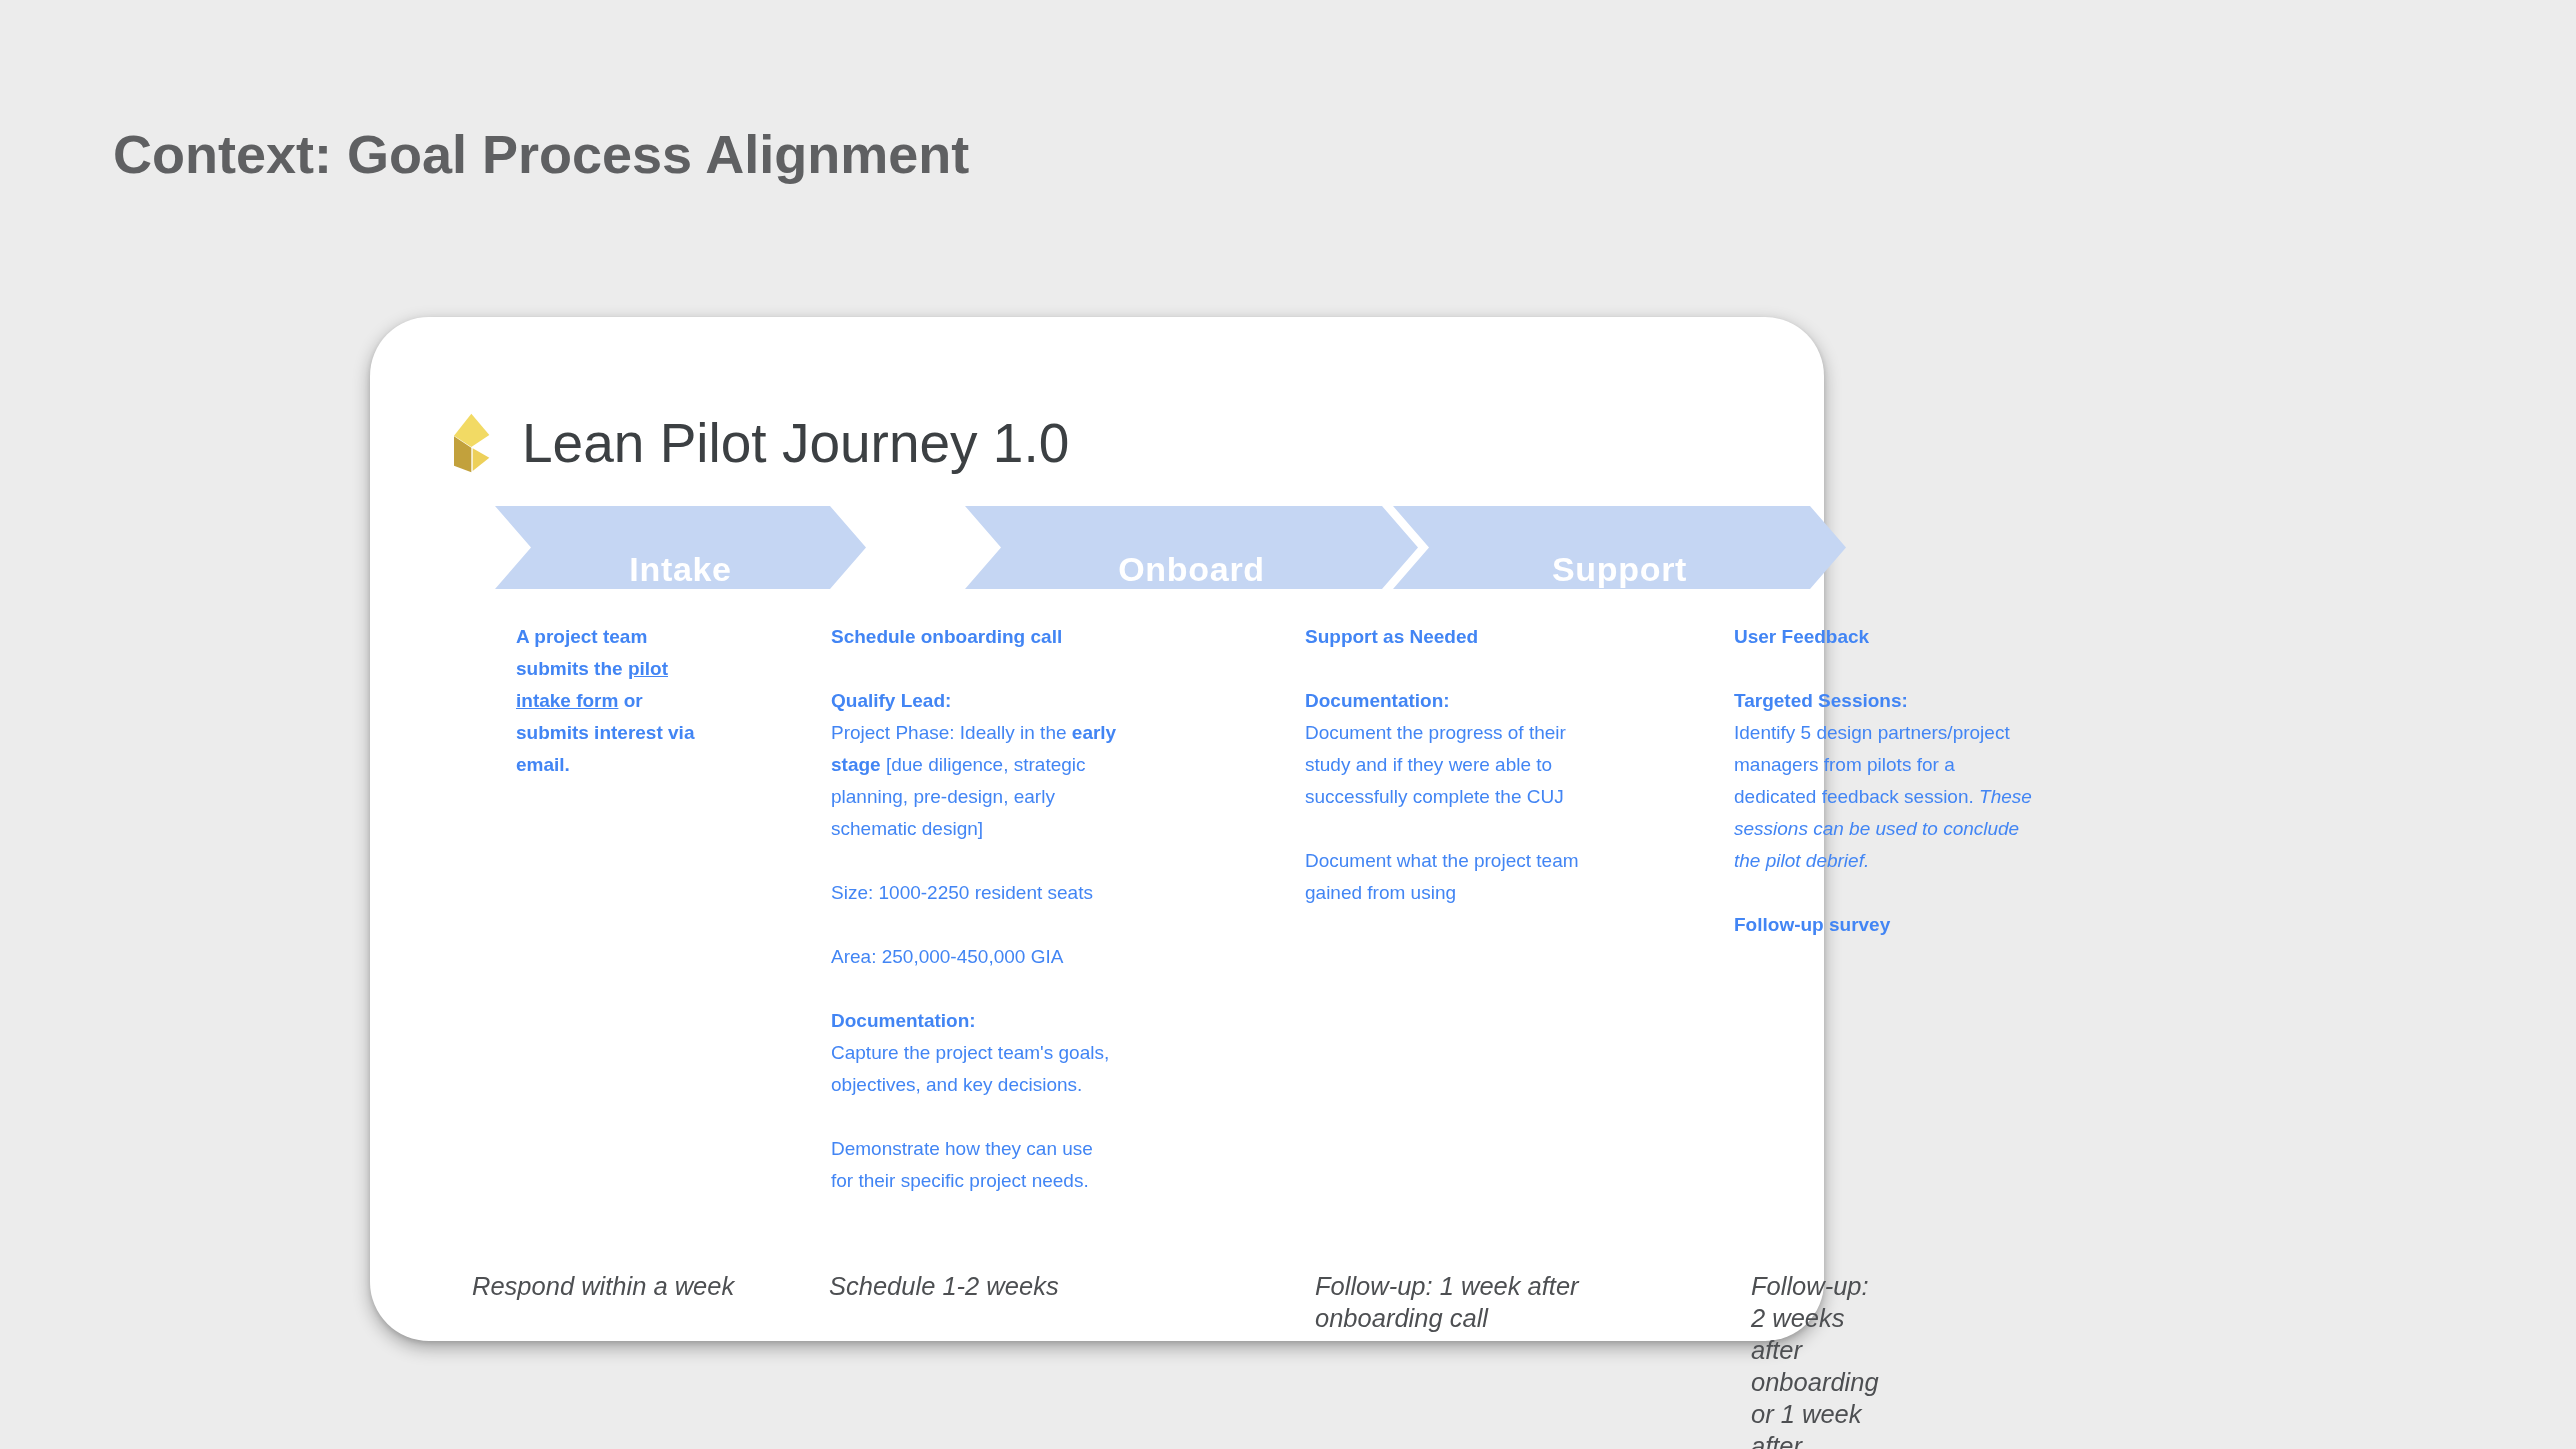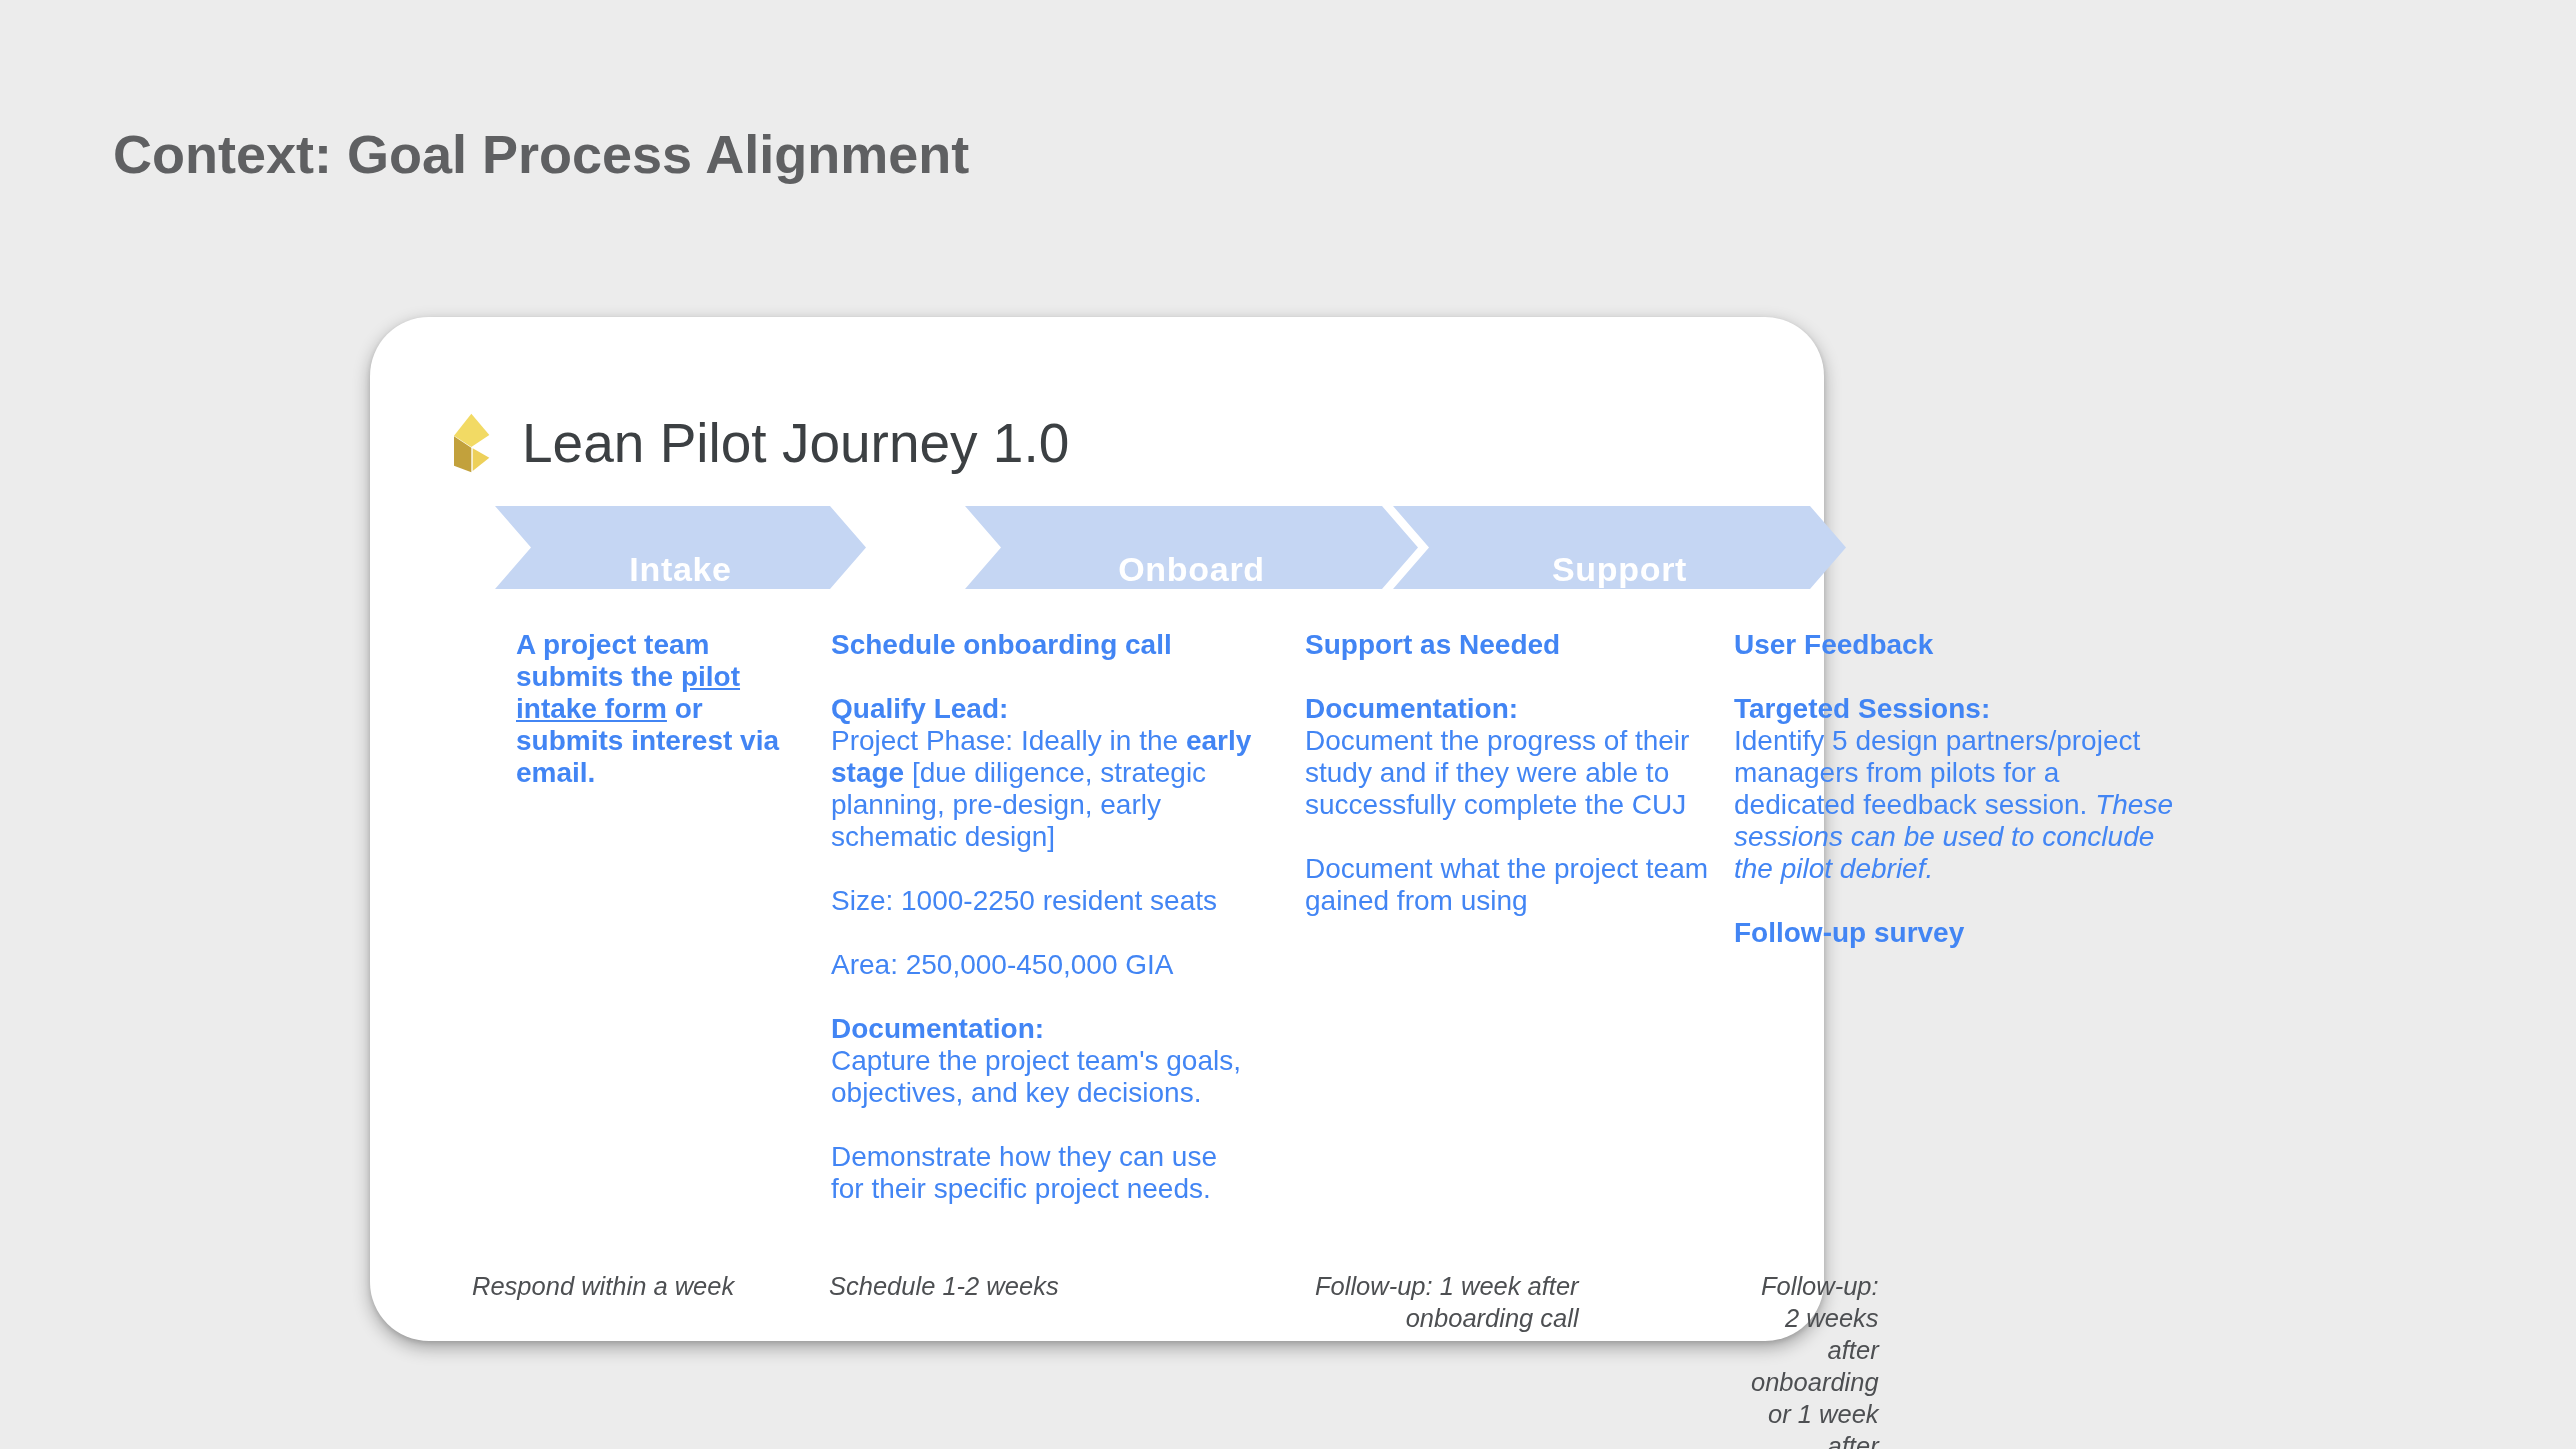--- a/index.html
+++ b/index.html
@@ -29,35 +29,35 @@
     position:absolute;top:0;height:83px;background:#c5d6f3;
     display:flex;align-items:flex-end;justify-content:center;
     clip-path:polygon(0 0, calc(100% - 36px) 0, 100% 50%, calc(100% - 36px) 100%, 0 100%, 36px 50%);
     color:#ffffff;font-weight:bold;font-size:34px;letter-spacing:0.7px;
   }
   .c1{left:0;width:371px}
   .c2{left:470px;width:453px}
   .c3{left:898px;width:453px}
   .c4{left:1325px;width:453px}
 
-  .col{position:absolute;top:312px;color:#4285f4;font-size:28px;line-height:32px}
+  .col{position:absolute;top:304px;color:#4285f4;font-size:19px;line-height:32px}
   .col p{margin:0 0 32px 0;white-space:pre-wrap}
   .col p.extra-space{margin-top:32px}
   .b{font-weight:bold}
   .i{font-style:italic}
   .u{text-decoration:underline}
   a{color:inherit;cursor:pointer}
   .col1{left:146px;width:319px}
   .col2{left:461px;width:446px}
   .col3{left:935px;width:436px}
   .col4{left:1364px;width:456px}
 
   .footnote{
     position:absolute;top:953px;font-size:25.5px;line-height:32px;
-    font-style:italic;color:#4d4f52;white-space:pre-line;text-align:right;
+    font-style:italic;color:#4d4f52;white-space:pre-line;
   }
   .f1{left:102px}.f2{left:459px}.f3{left:945px}.f4{left:1381px}
 </style>
 </head>
 <body>
 
 <h1 class="page-title">Context: Goal Process Alignment</h1>
 
 <div class="card">
 

